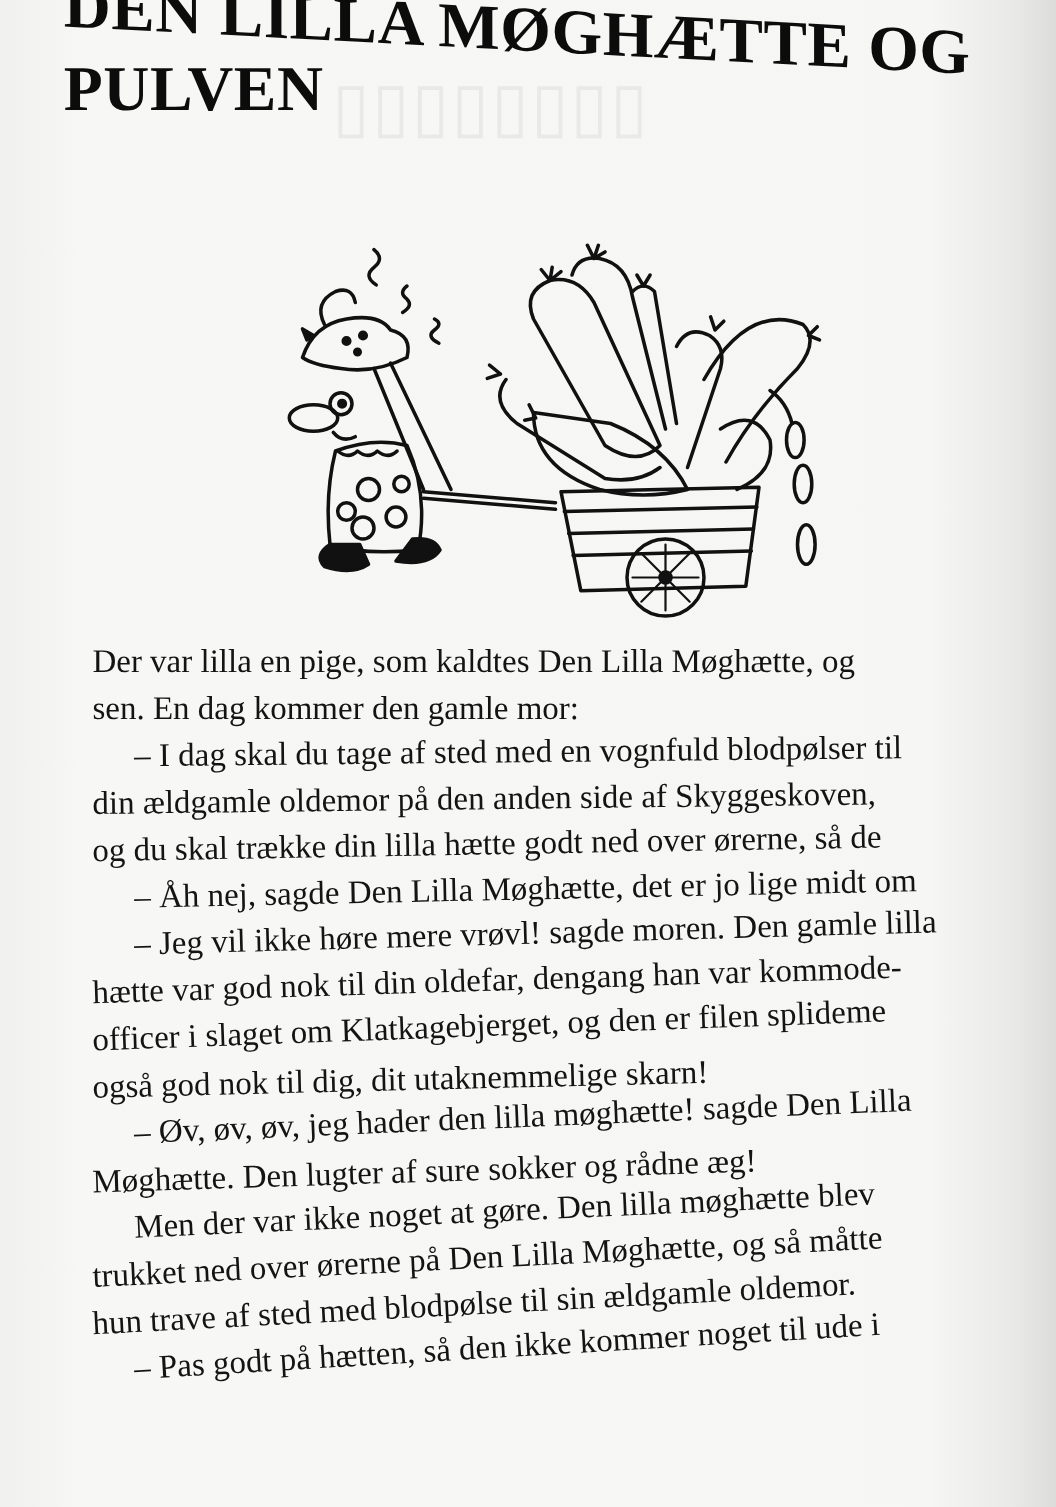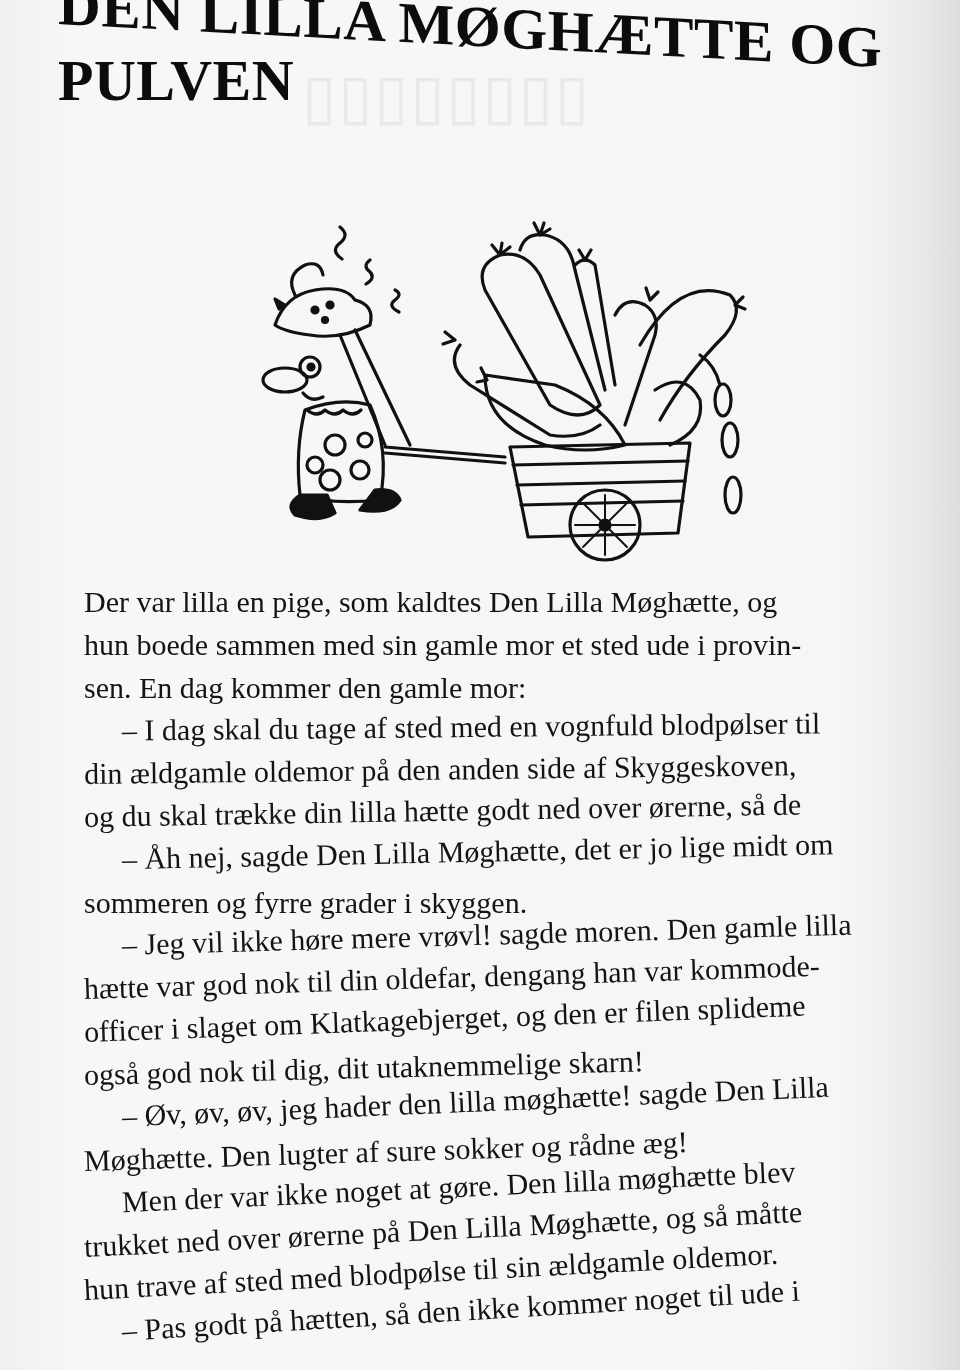--- a/index.html
+++ b/index.html
@@ -154,29 +154,27 @@
 
     <path d="M445 140 q15 10 20 30"></path>
     <ellipse cx="468" cy="185" rx="8" ry="16"></ellipse>
     <ellipse cx="475" cy="225" rx="8" ry="17"></ellipse>
     <ellipse cx="478" cy="280" rx="8" ry="18"></ellipse>
   </svg>
 
   <div class="body-text">
 
     <span class="ln">Der var lilla en pige, som kaldtes Den Lilla Møghætte, og</span>
-    <span class="ln">hun boede sammen med sin gamle mor et sted ude i provin-</span>
     <span class="ln">sen. En dag kommer den gamle mor:</span>
 
     <span class="ln indent" style="transform: rotate(-0.6deg);">– I dag skal du tage af sted med en vognfuld blodpølser til</span>
     <span class="ln" style="transform: rotate(-0.7deg);">din ældgamle oldemor på den anden side af Skyggeskoven,</span>
     <span class="ln" style="transform: rotate(-1deg);">og du skal trække din lilla hætte godt ned over ørerne, så de</span>
 
     <span class="ln indent" style="transform: rotate(-1.2deg);">– Åh nej, sagde Den Lilla Møghætte, det er jo lige midt om</span>
-    <span class="ln">sommeren og fyrre grader i skyggen.</span>
 
     <span class="ln indent" style="transform: rotate(-1.6deg);">– Jeg vil ikke høre mere vrøvl! sagde moren. Den gamle lilla</span>
     <span class="ln" style="transform: rotate(-1.8deg);">hætte var god nok til din oldefar, dengang han var kommode-</span>
     <span class="ln" style="transform: rotate(-2.1deg);">officer i slaget om Klatkagebjerget, og den er filen splideme</span>
     <span class="ln" style="transform: rotate(-1.4deg);">også god nok til dig, dit utaknemmelige skarn!</span>
 
     <span class="ln indent" style="transform: rotate(-2.4deg);">– Øv, øv, øv, jeg hader den lilla møghætte! sagde Den Lilla</span>
     <span class="ln" style="transform: rotate(-1.8deg);">Møghætte. Den lugter af sure sokker og rådne æg!</span>
 
     <span class="ln indent" style="transform: rotate(-2.6deg);">Men der var ikke noget at gøre. Den lilla møghætte blev</span>

